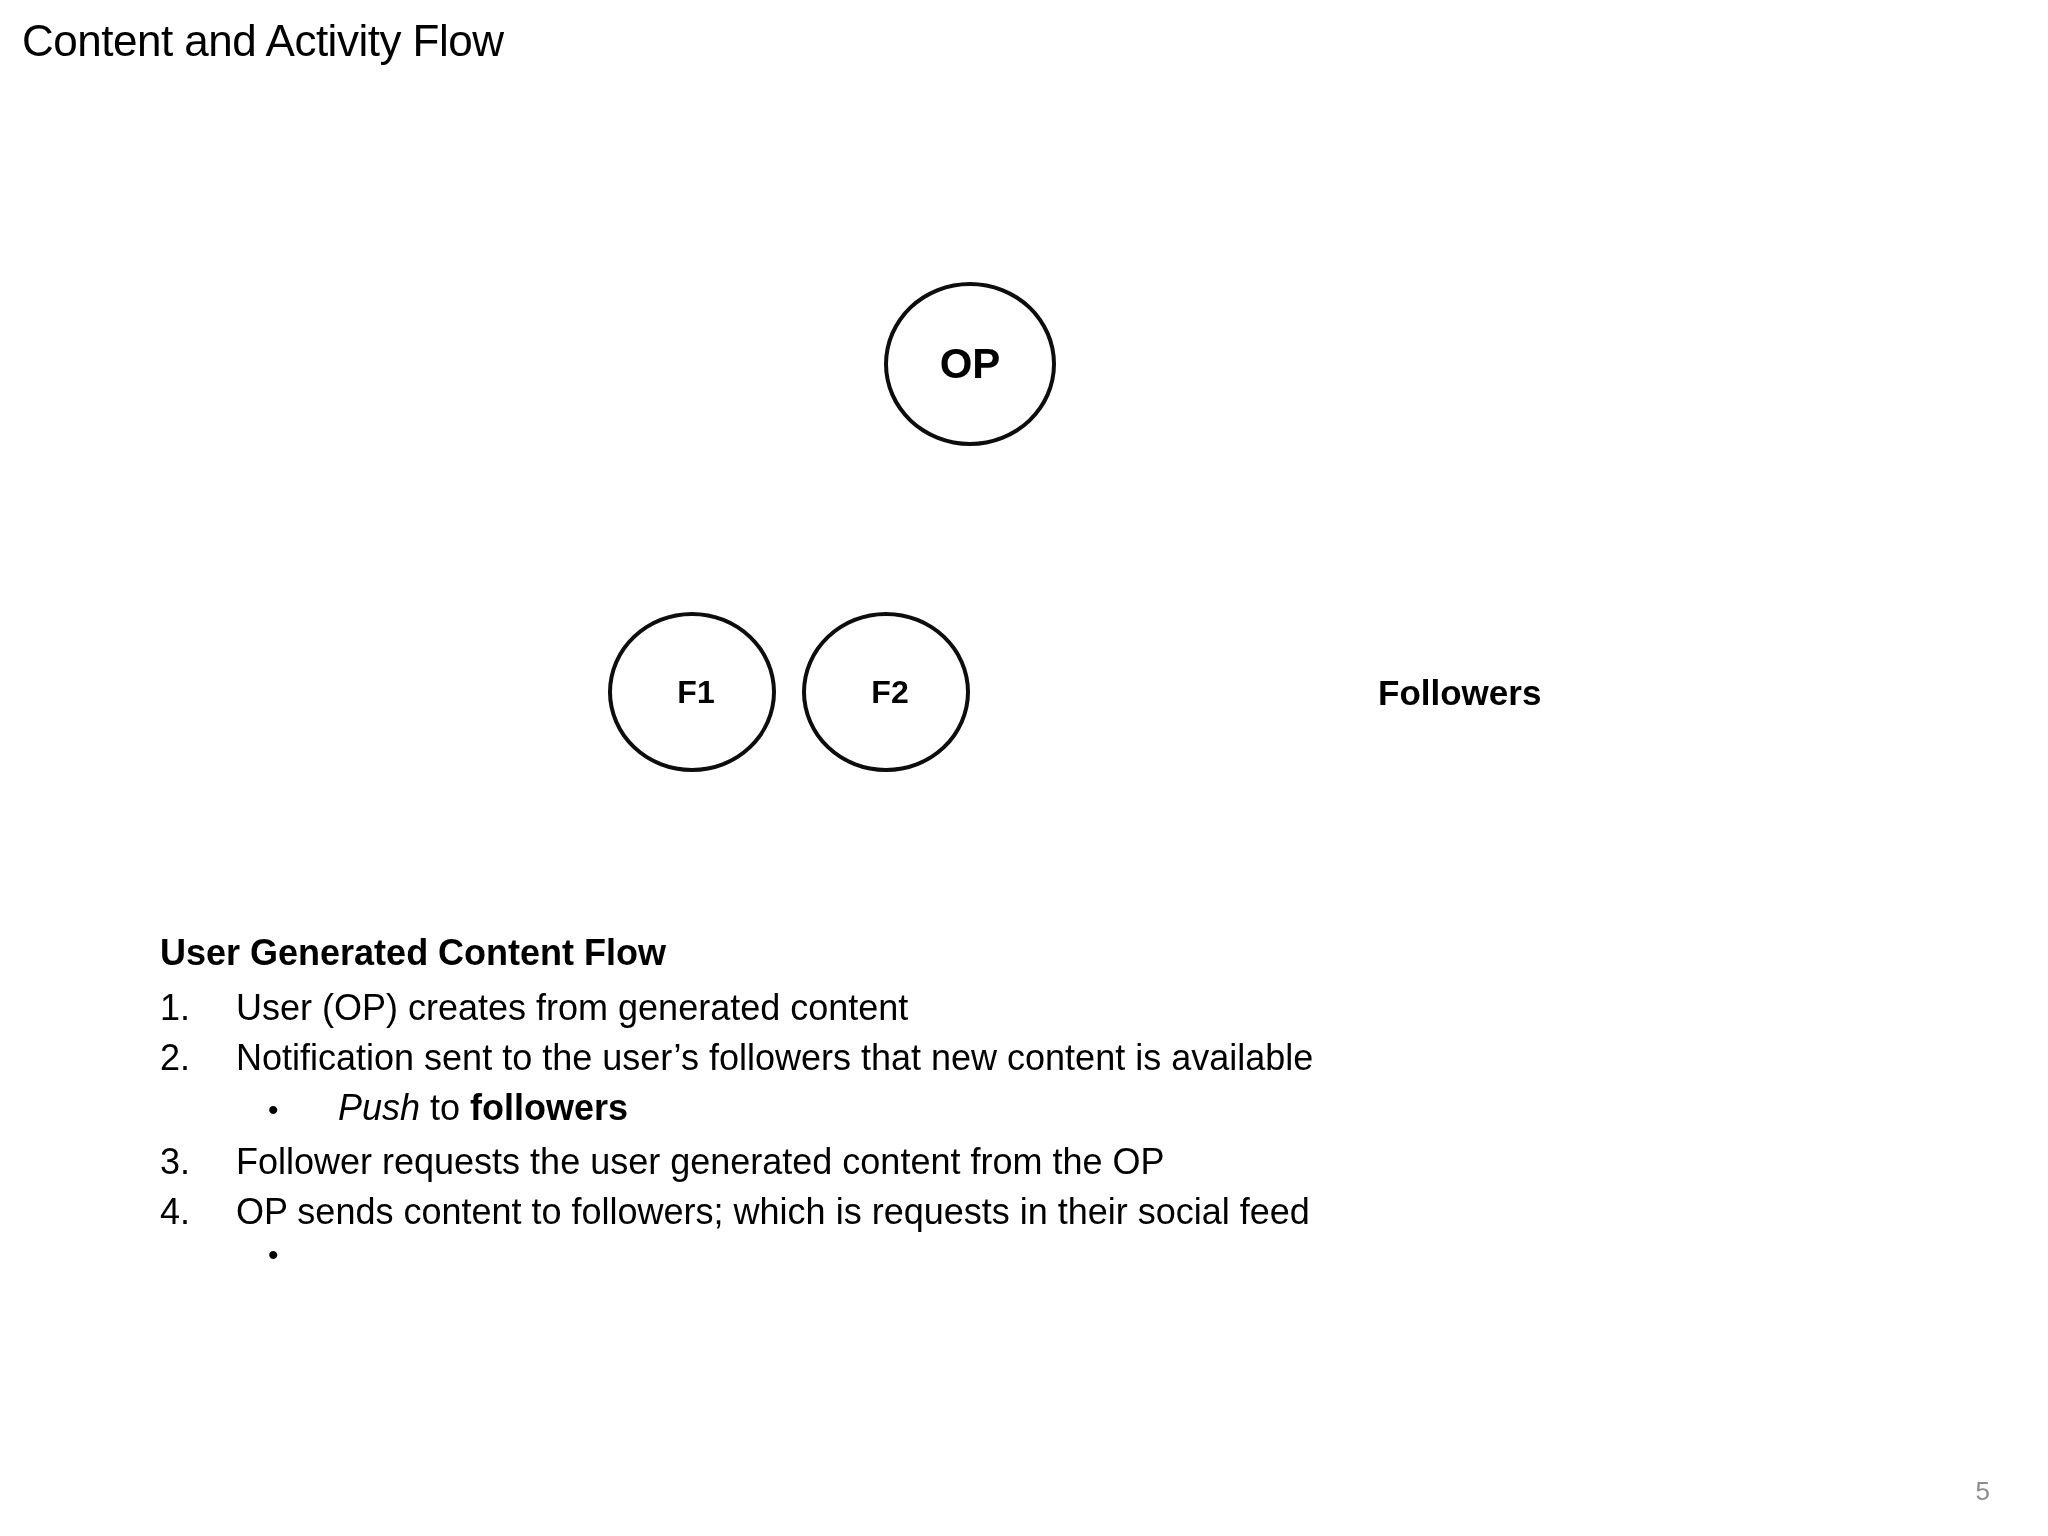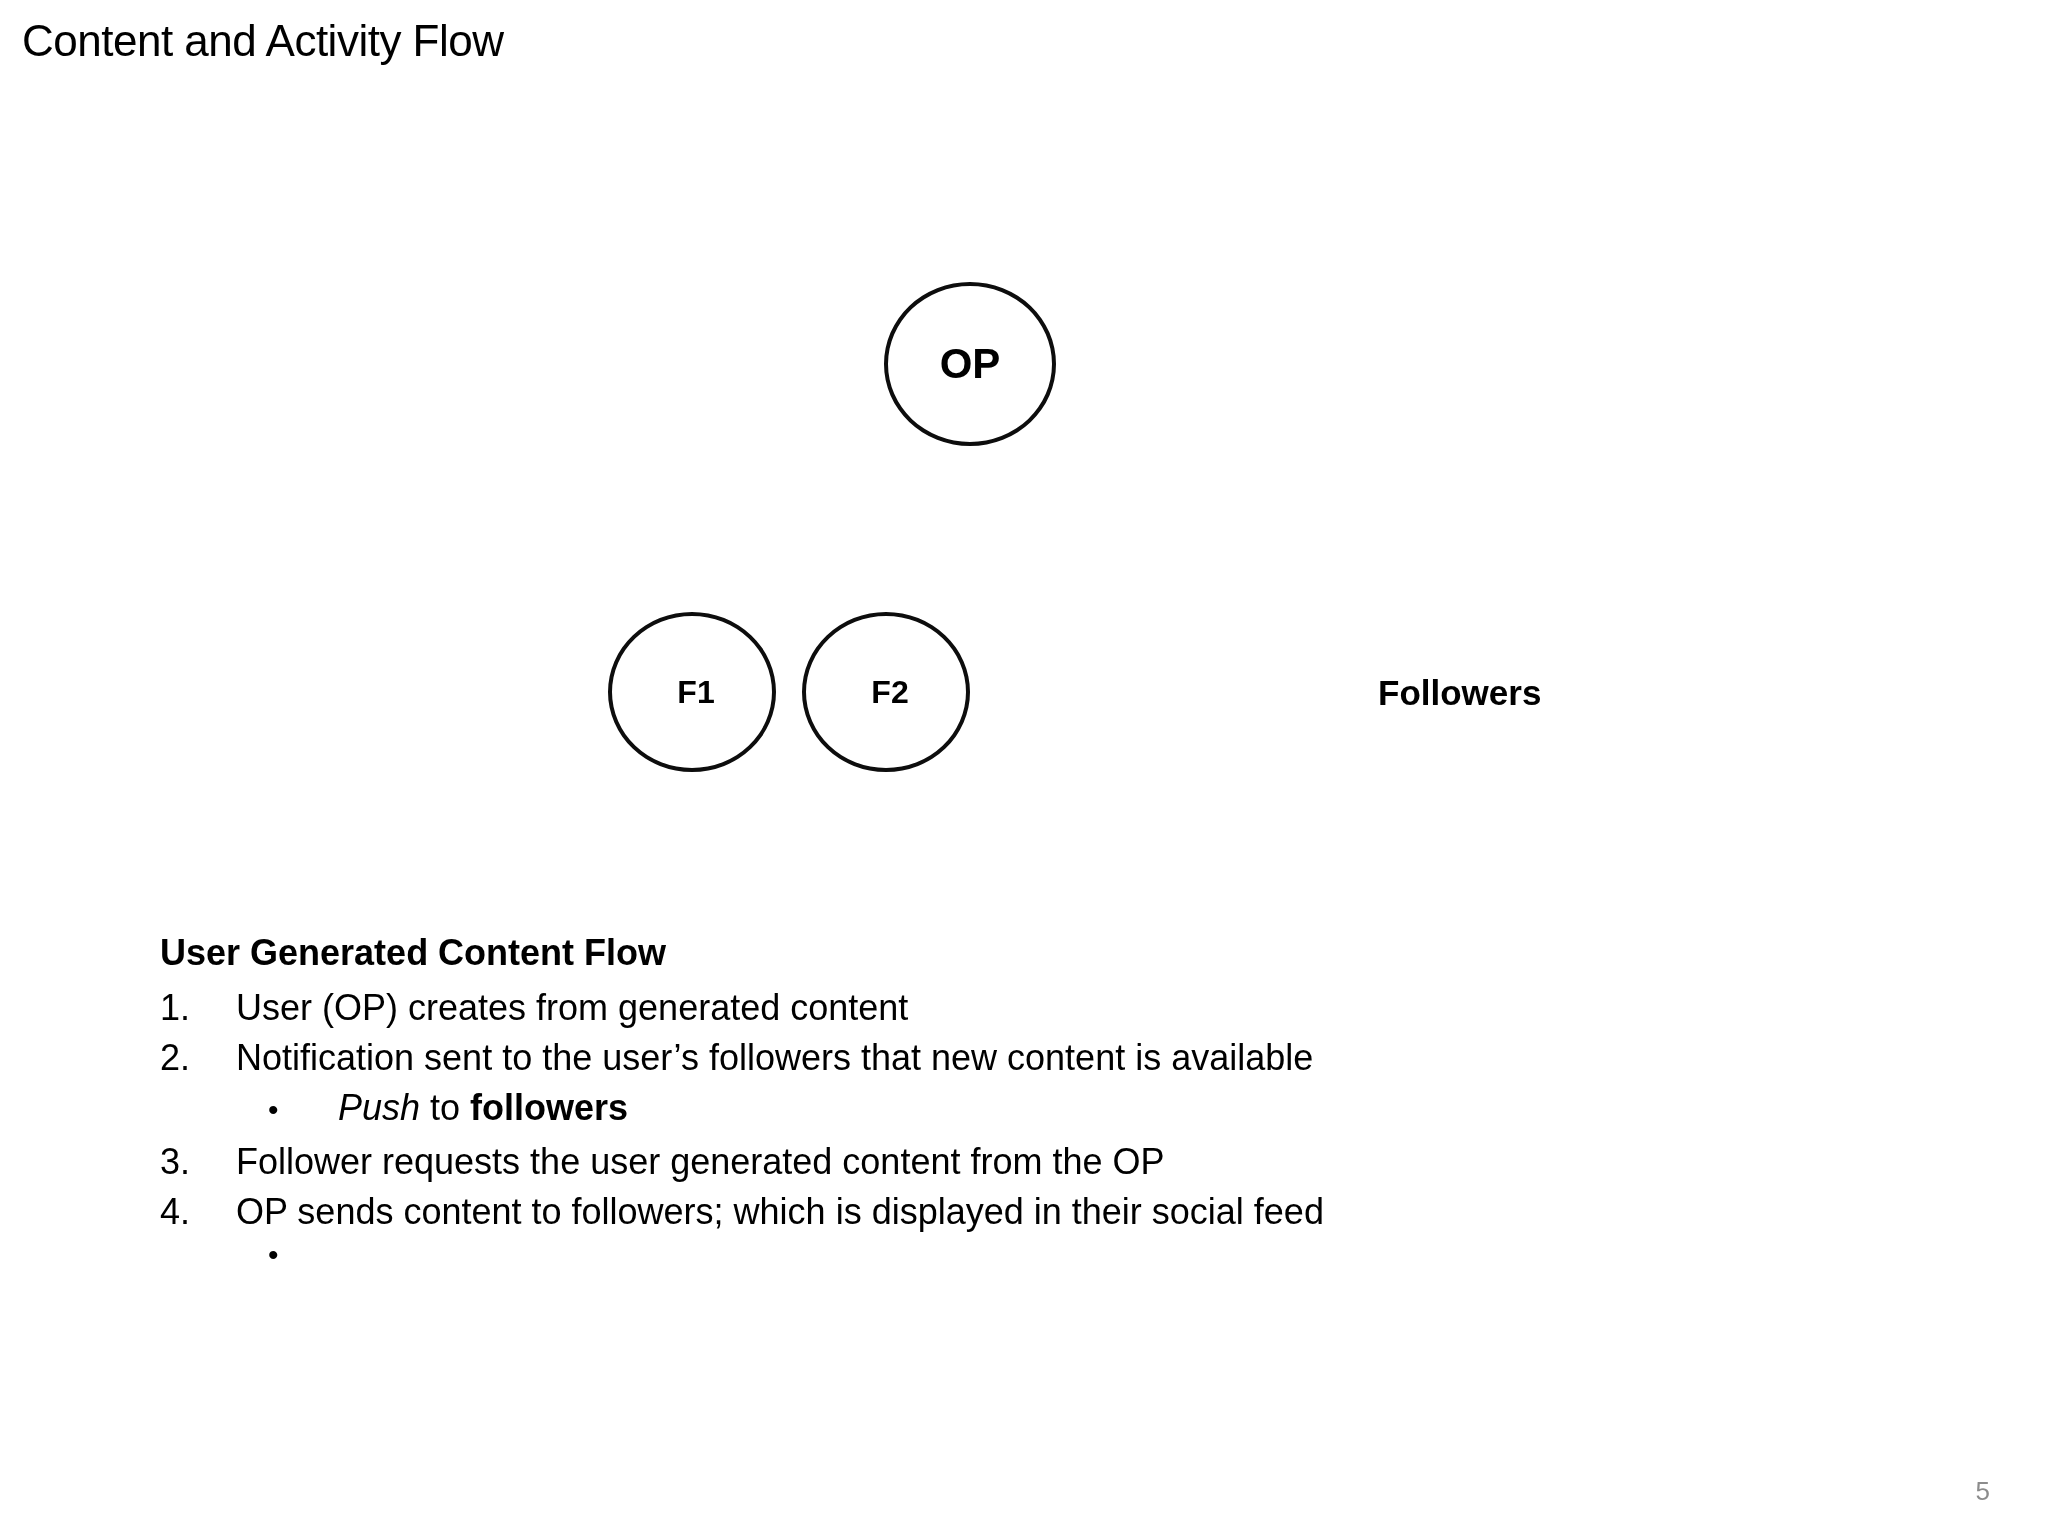--- a/index.html
+++ b/index.html
@@ -194,21 +194,21 @@
     <span class="sub-text"><span class="em-word">Push</span><span> to </span><span class="strong-word">followers</span></span>
   </div>
 
   <div class="num-item">
     <span class="marker">3.</span>
     <span class="item-text">Follower requests the user generated content from the OP</span>
   </div>
 
   <div class="num-item">
     <span class="marker">4.</span>
-    <span class="item-text">OP sends content to followers; which is displayed in their social feed</span>
+    <span class="item-text">OP sends content to followers; which is requests in their social feed</span>
   </div>
 
   <div class="sub-item">
     <span class="sub-marker">•</span>
   </div>
 
 </div>
 
 <div class="page-number">5</div>
 

